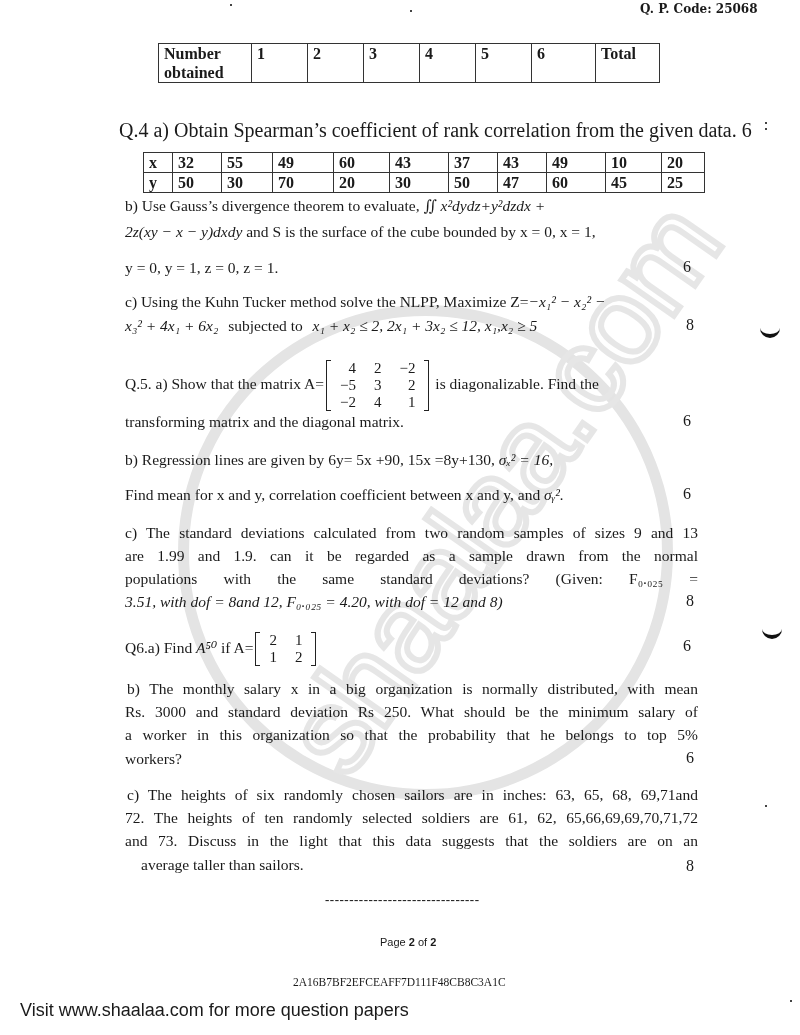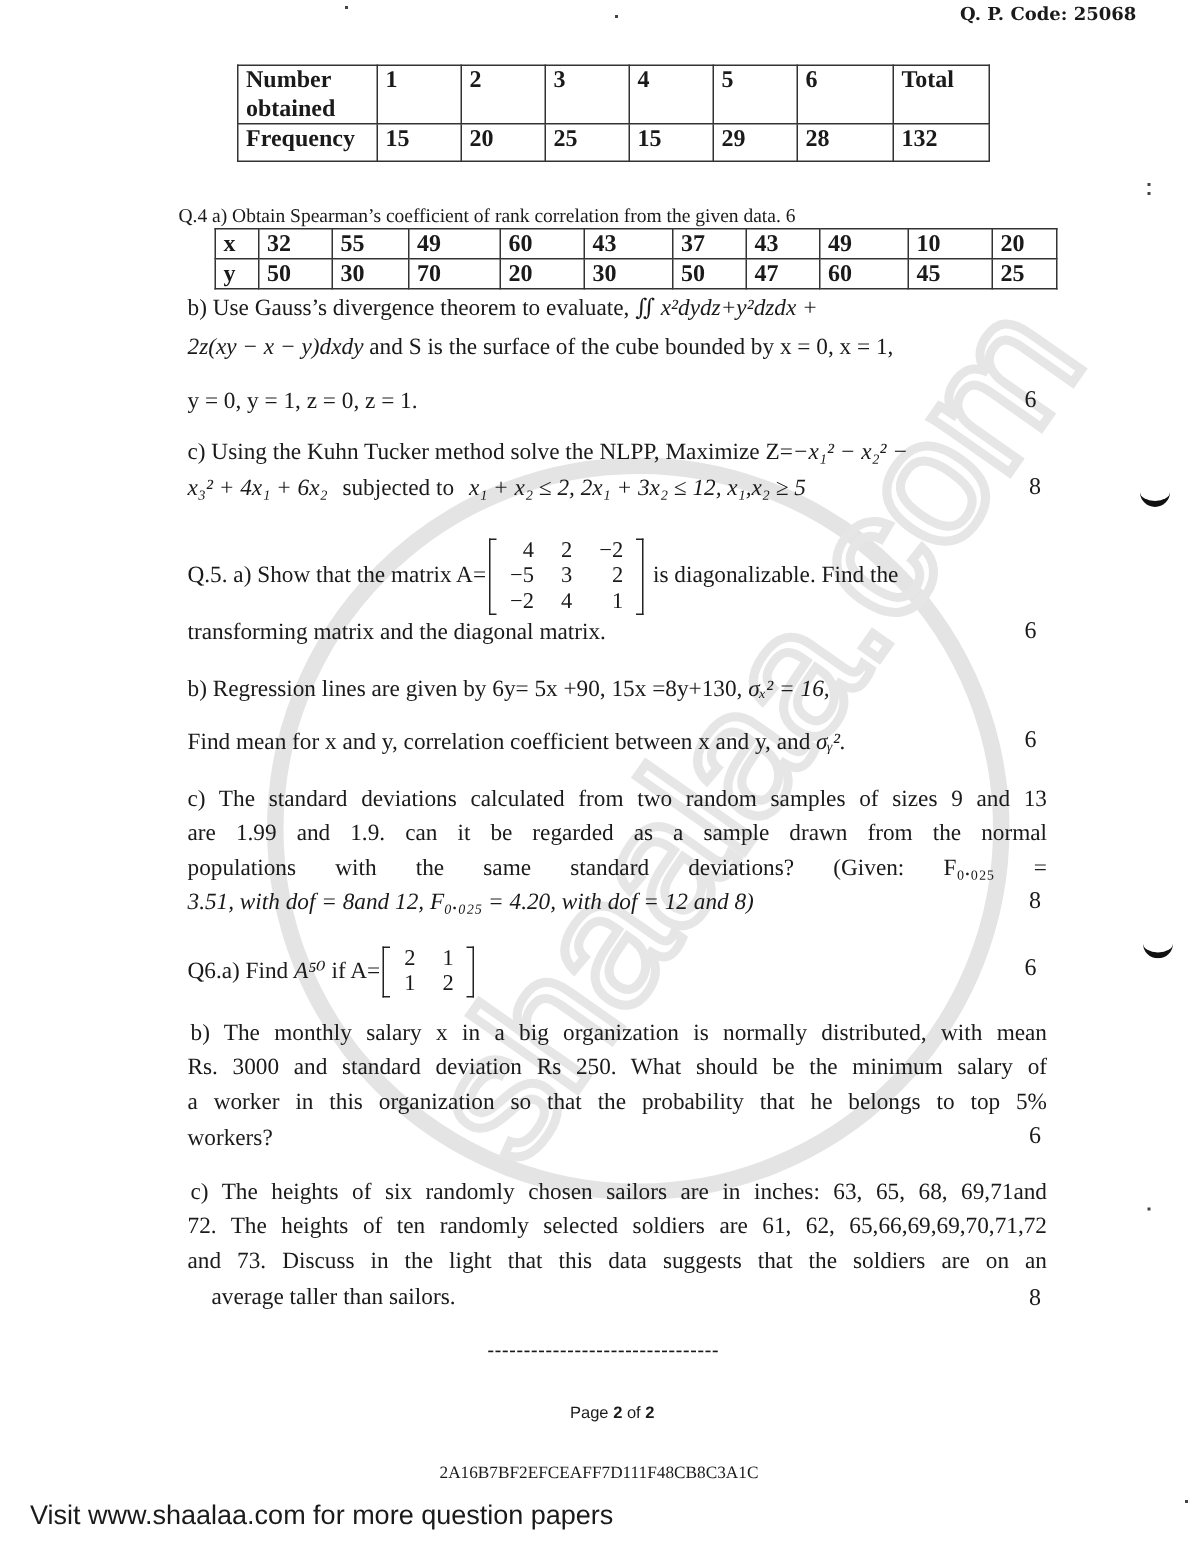--- a/index.html
+++ b/index.html
@@ -87,34 +87,24 @@
       <div>obtained</div>
     </td>
     <td style="width:45px;">1</td>
     <td style="width:45px;">2</td>
     <td style="width:45px;">3</td>
     <td style="width:45px;">4</td>
     <td style="width:45px;">5</td>
     <td style="width:53px;">6</td>
     <td style="width:53px;">Total</td>
   </tr>
-  <tr>
-    <td style="height:24px;">Frequency</td>
-    <td>15</td>
-    <td>20</td>
-    <td>25</td>
-    <td>15</td>
-    <td>29</td>
-    <td>28</td>
-    <td>132</td>
-  </tr>
 </tbody>
   </table>
 
-<div class="line" style="left:119px;top:134px;font-size:13px;">
+<div class="line" style="left:119px;top:120px;font-size:20px;">
   <span>Q.4 a) Obtain Spearman’s coefficient of rank correlation from the given data.</span>
   <span>6</span>
 </div>
 
 <table class="grid" style="left:143px;top:152px;">
   <tbody>
       <tr>
     <td style="width:18px;">x</td>
     <td style="width:38px;">32</td>
     <td style="width:40px;">55</td>

